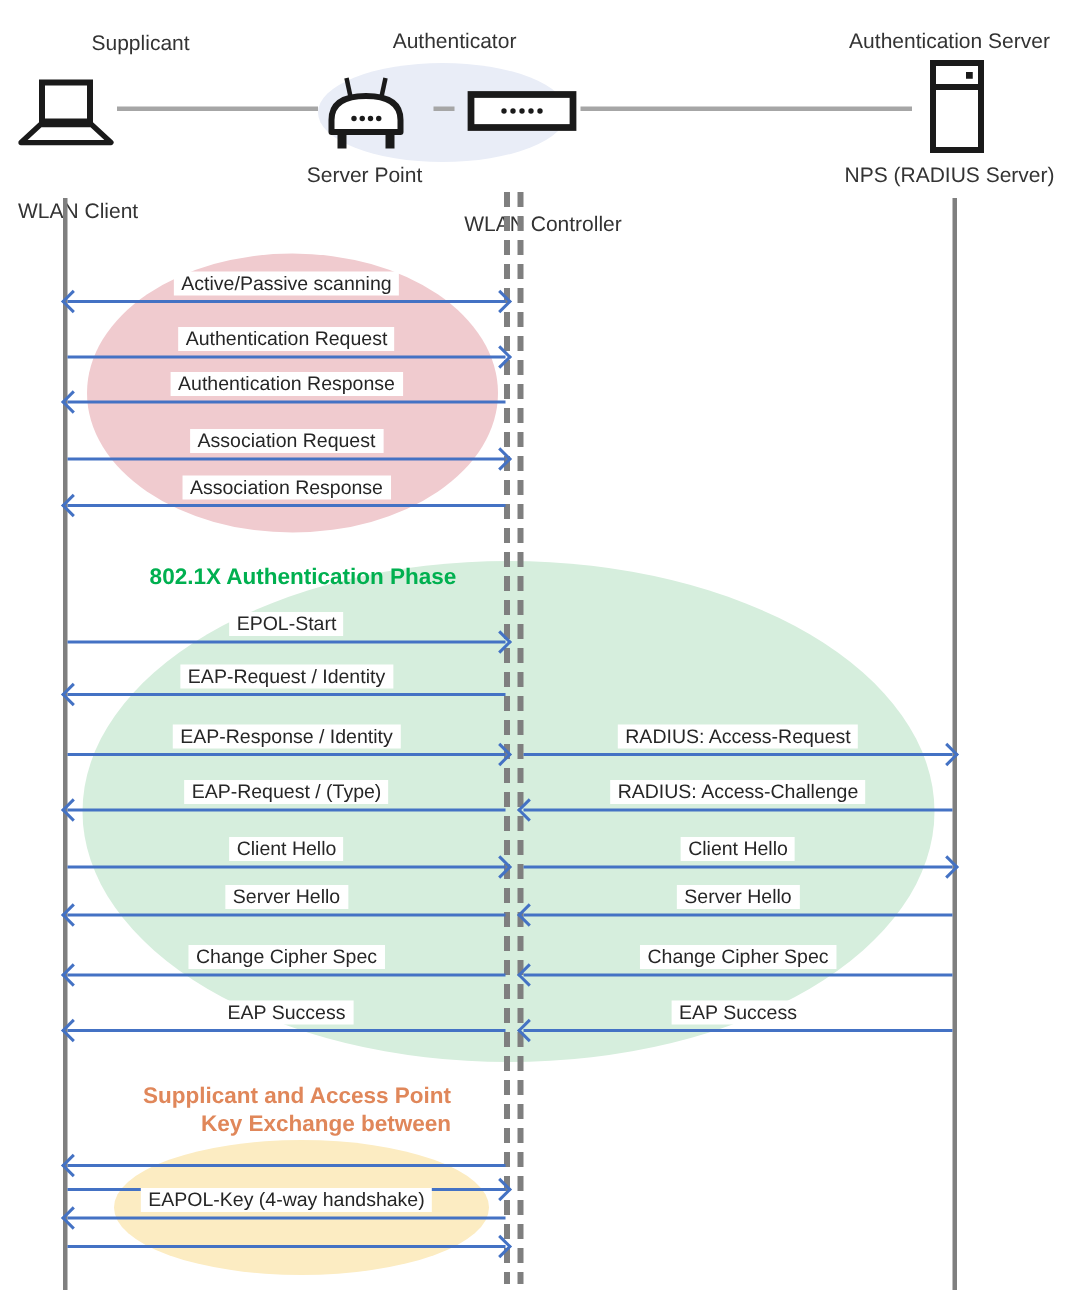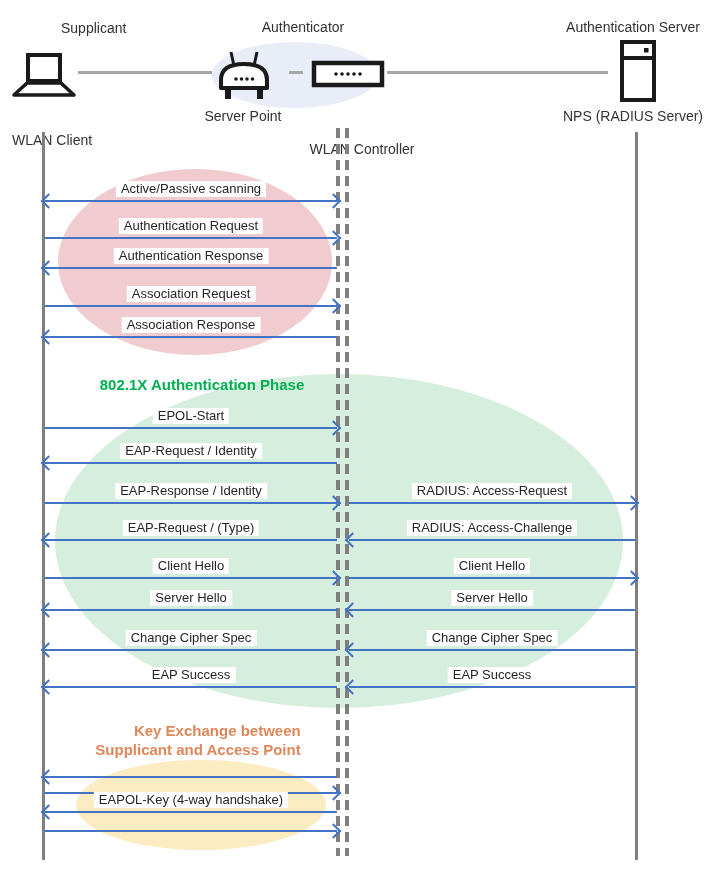--- a/index.html
+++ b/index.html
@@ -122,22 +122,22 @@
   <div class="dashline" style="left:336px;top:128px;height:728px;"></div>
   <div class="dashline" style="left:345px;top:128px;height:728px;"></div>
   <div class="lifeline" style="left:635px;top:132px;height:728px;"></div>
 
   <div class="ell phase-ell p1" style="left:58px;top:169px;width:274px;height:186px;"></div>
   <div class="ell phase-ell p2" style="left:55px;top:374px;width:568px;height:334px;"></div>
   <div class="ell phase-ell p3" style="left:76px;top:760px;width:250px;height:90px;"></div>
 
   <div class="ptitle t2 center" style="left:202px;top:375px;">802.1X Authentication Phase</div>
   <div class="ptitle t3 center" style="left:198px;top:721px;">
+    <span style="display:block;">Supplicant and Access Point</span>
     <span style="display:block;">Key Exchange between</span>
-    <span style="display:block;">Supplicant and Access Point</span>
   </div>
 
   <div class="msg lcol" style="top:201px;">
     <span class="lbl">Active/Passive scanning</span>
     <div class="line both"></div>
   </div>
   <div class="msg lcol" style="top:238px;">
     <span class="lbl">Authentication Request</span>
     <div class="line right"></div>
   </div>

